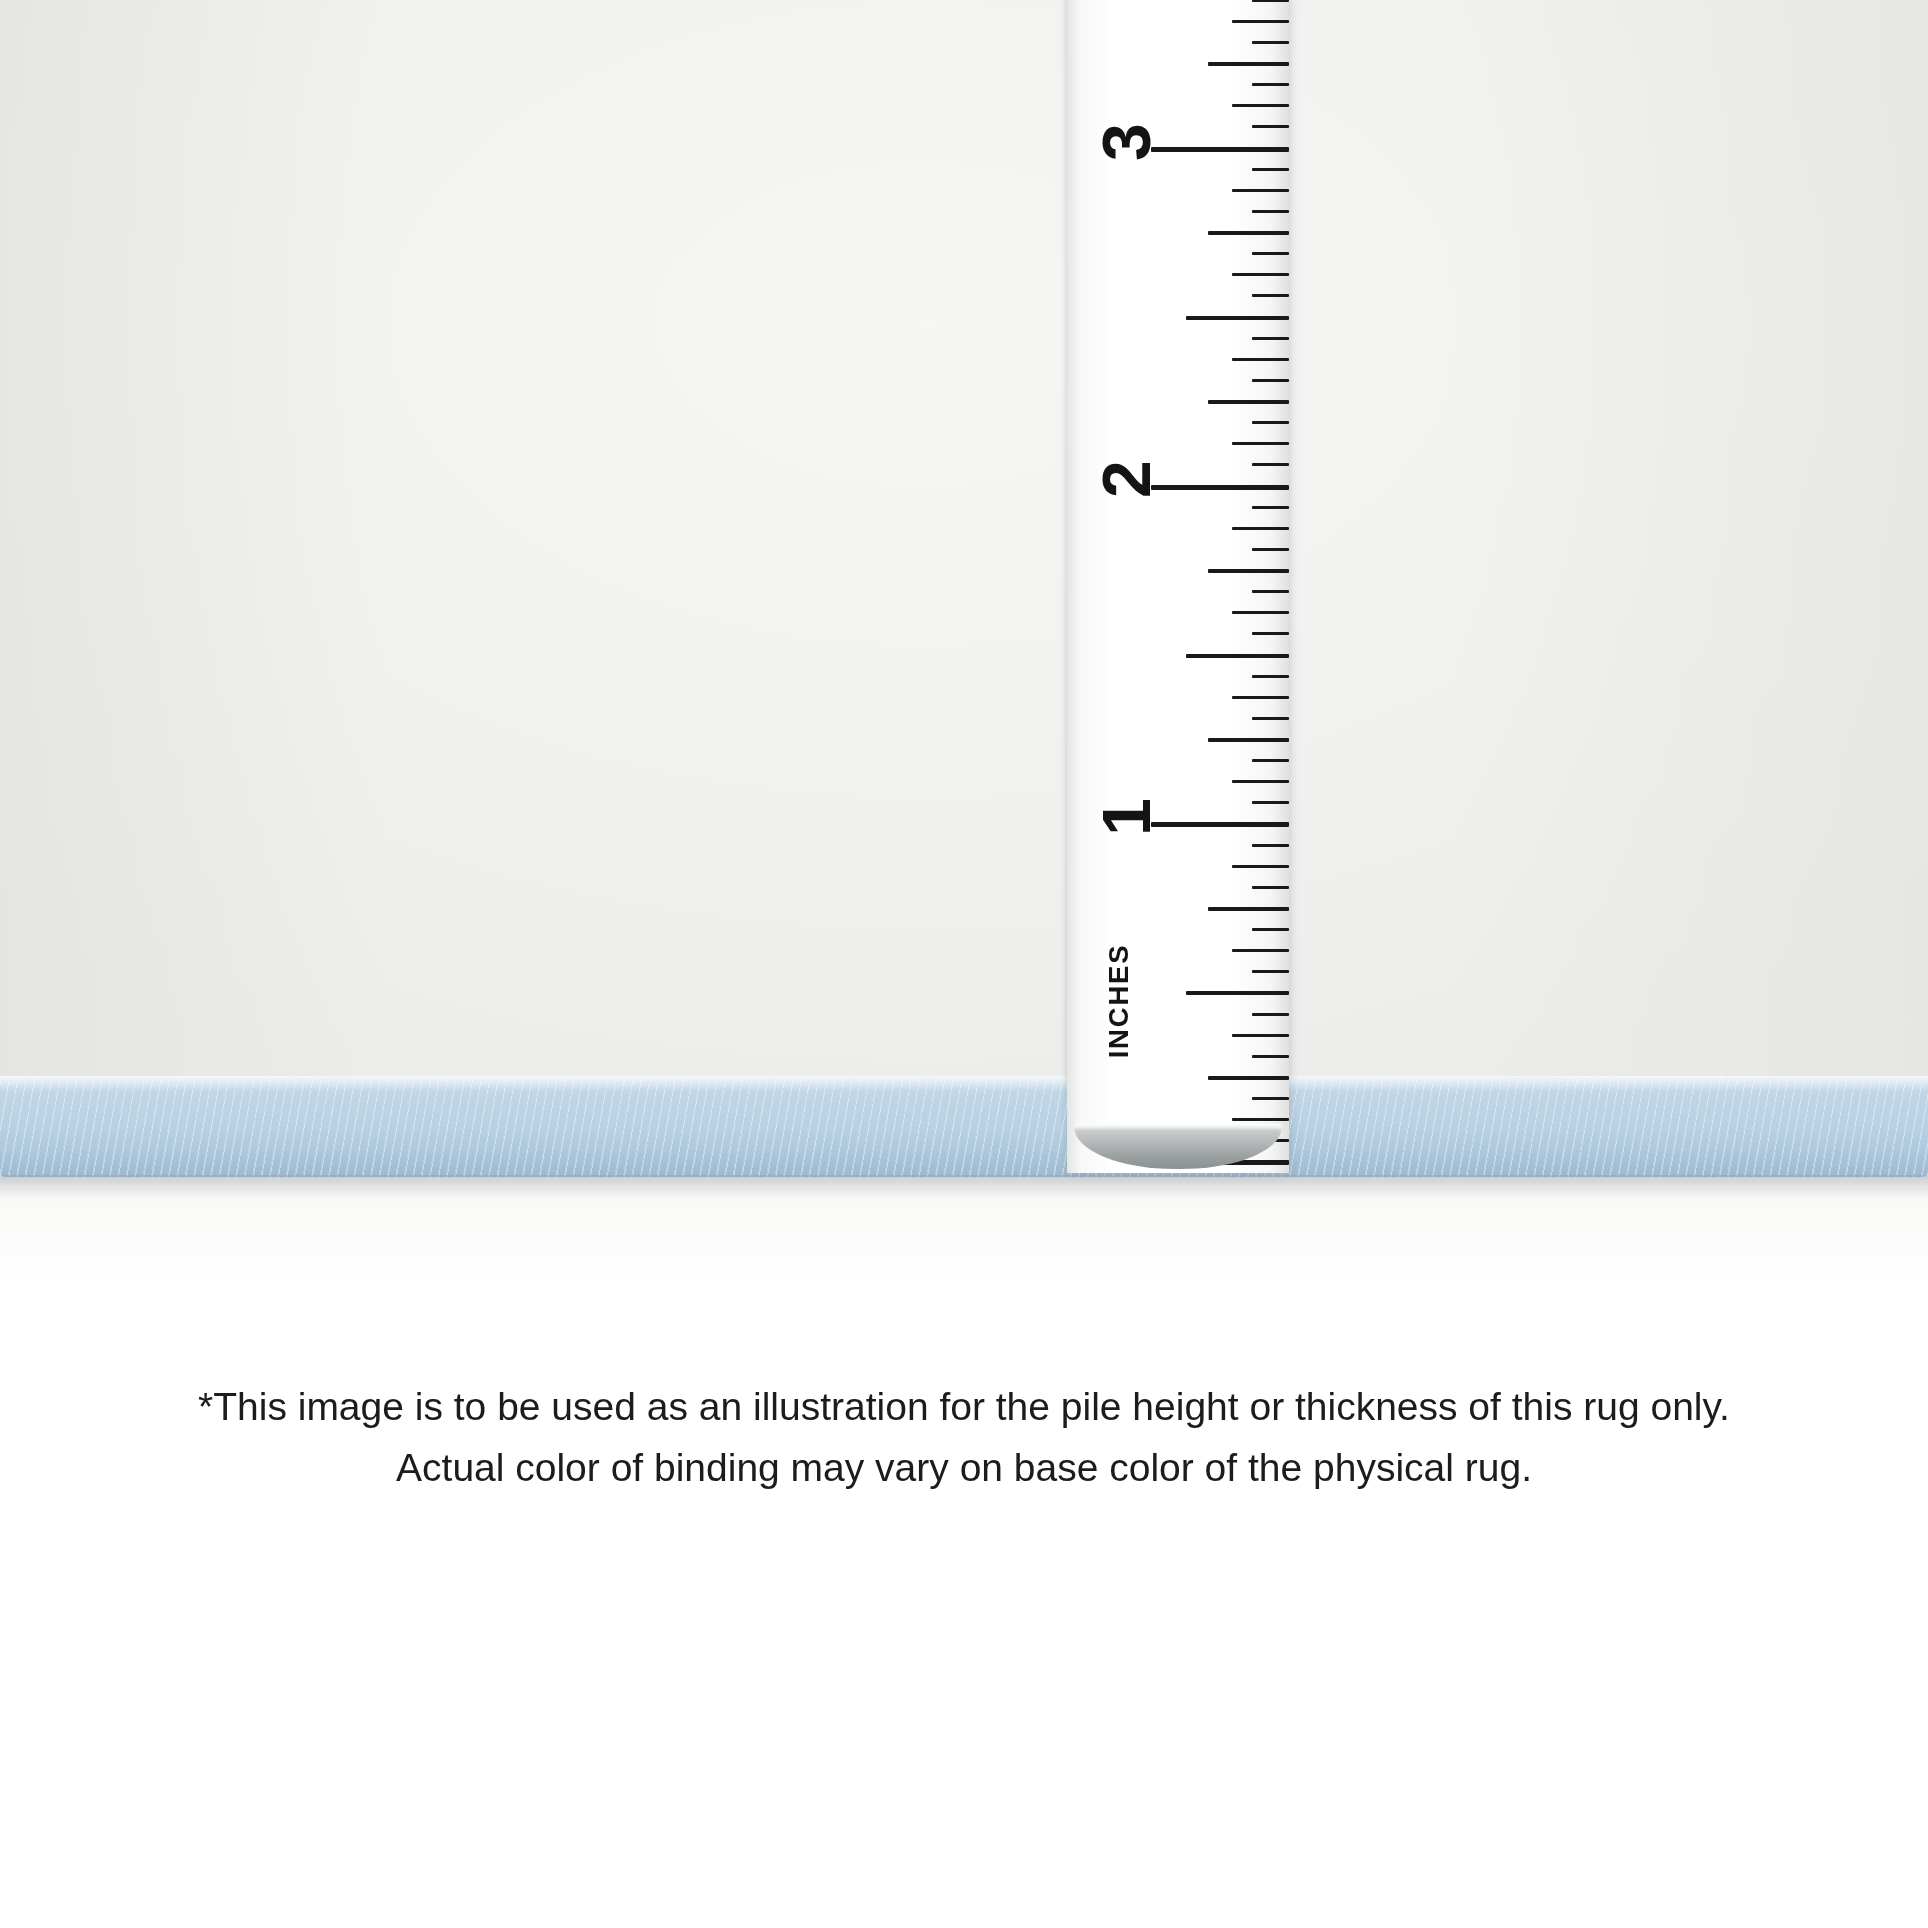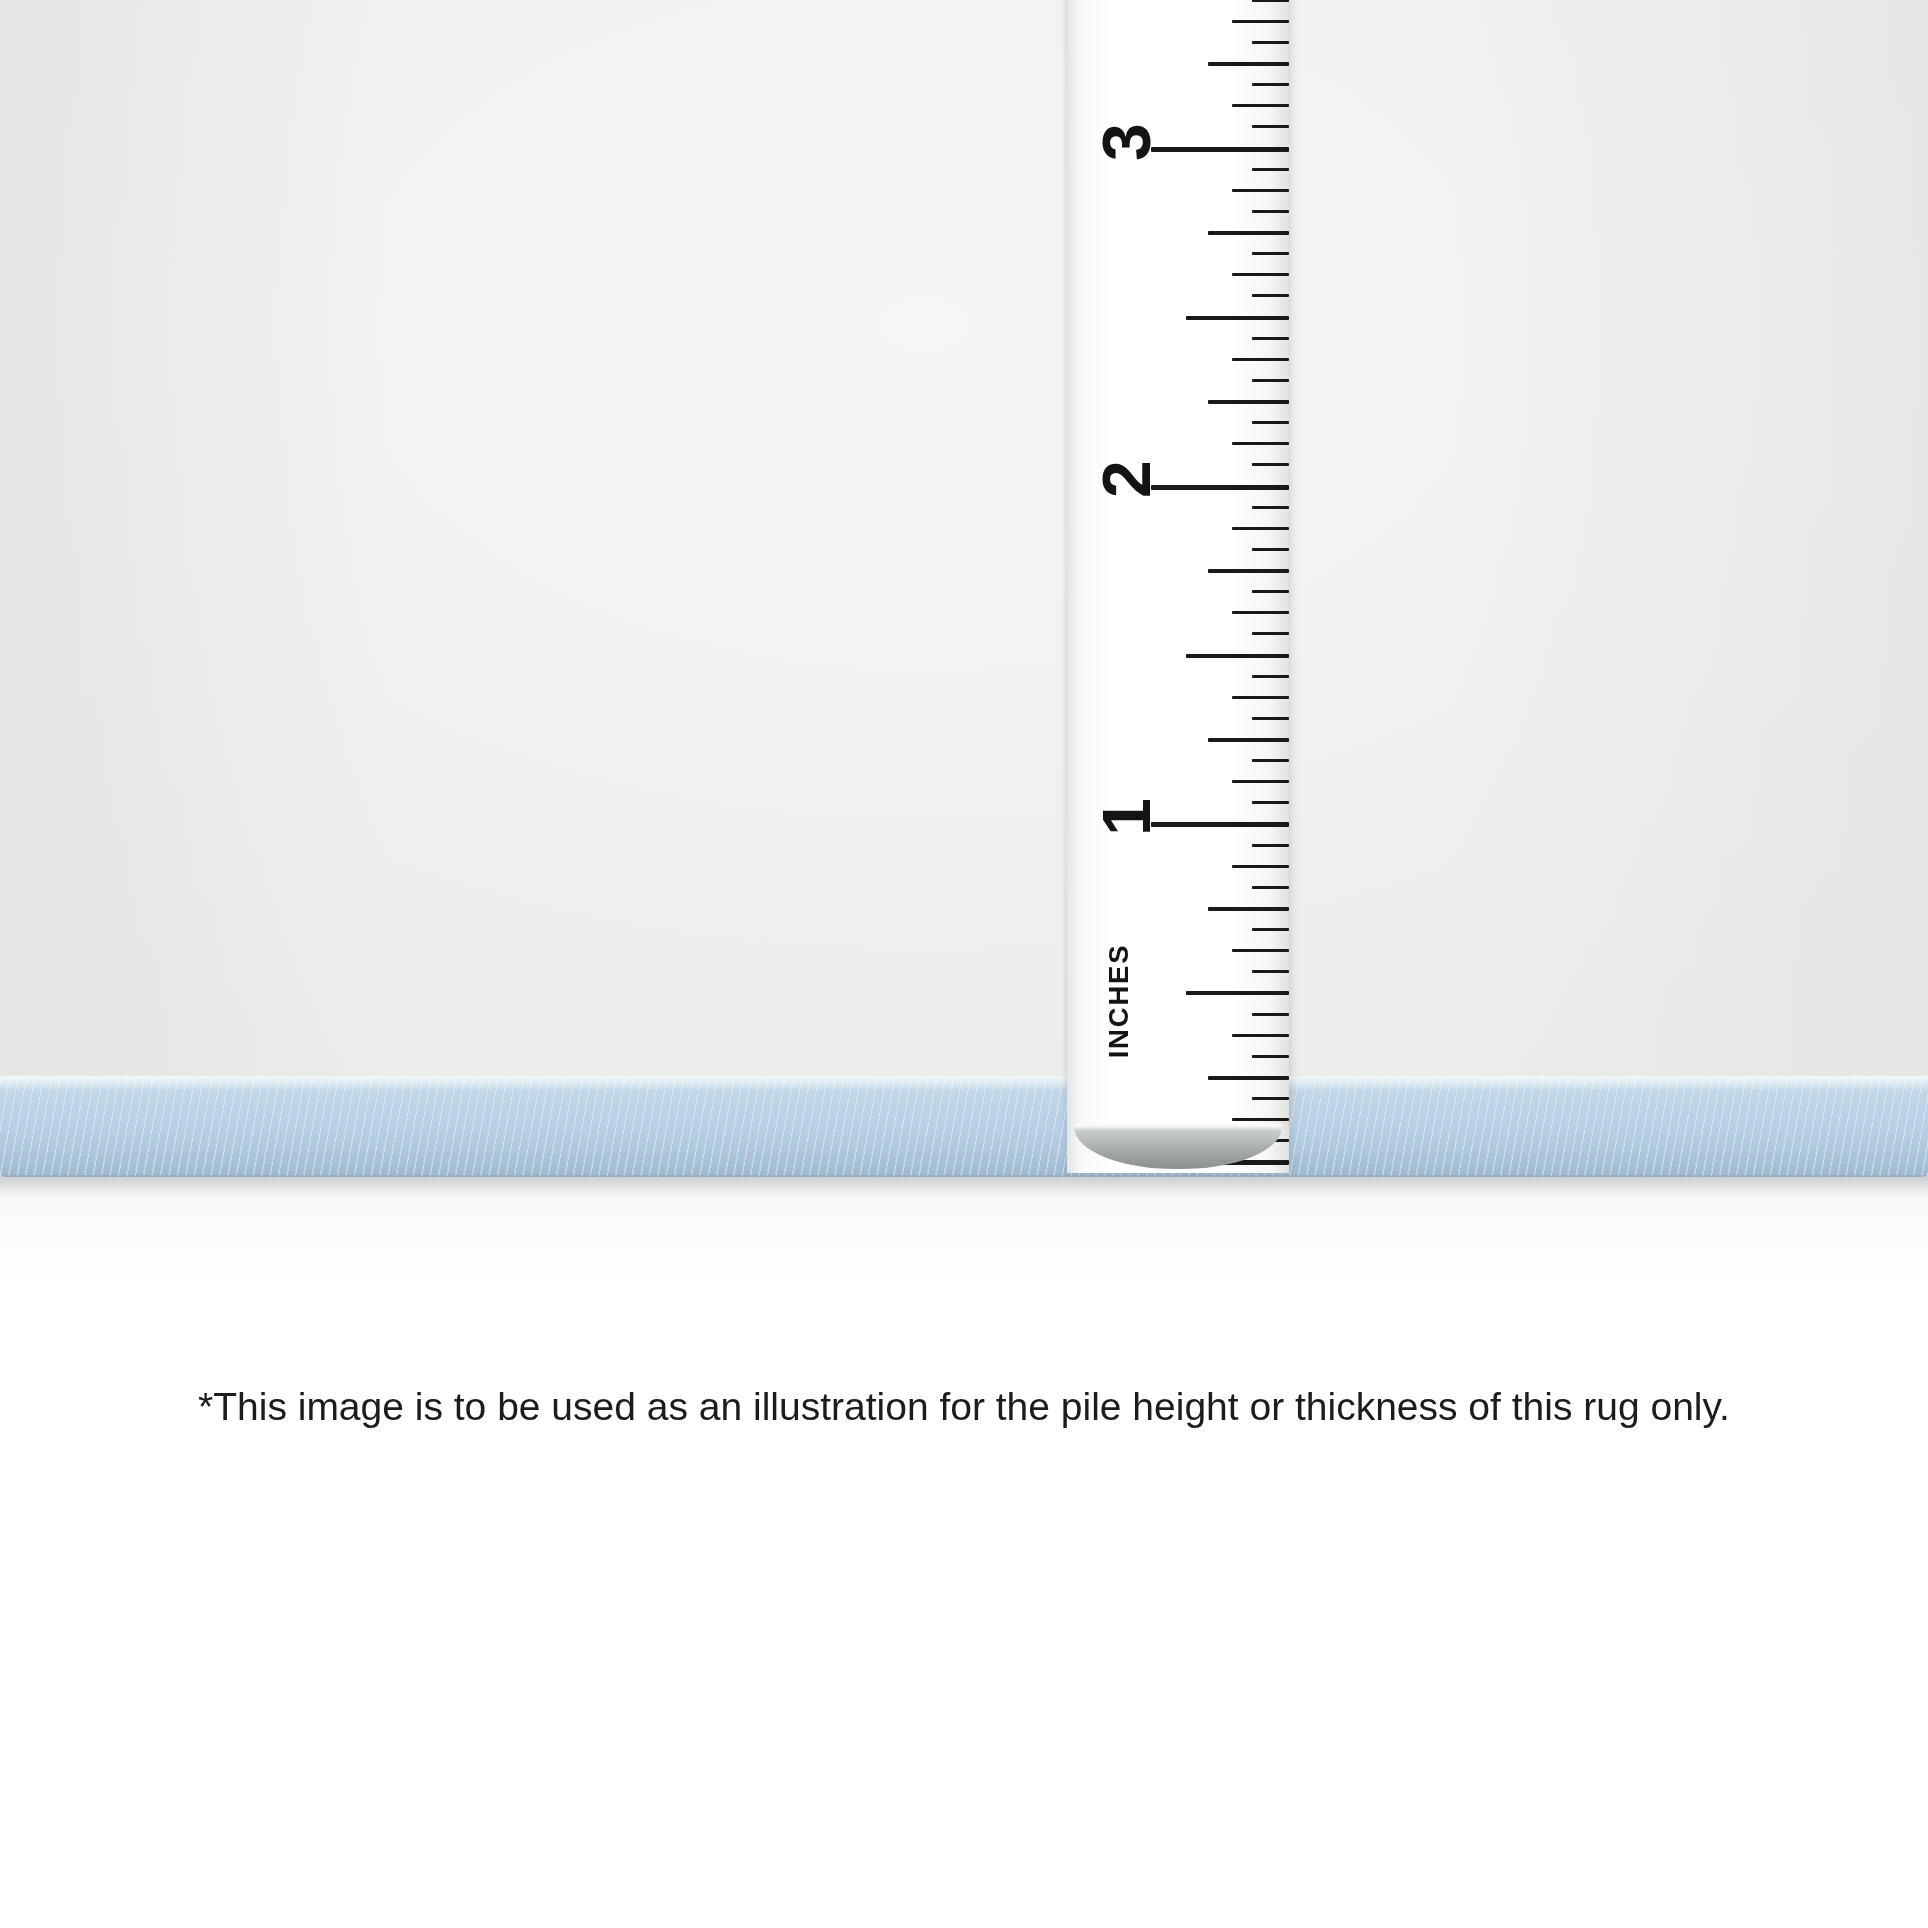--- a/index.html
+++ b/index.html
@@ -300,14 +300,15 @@
       </div>
     <div id="tape-unit-label" style="top: 989px; left: -26px; width: 156px; text-align: center;">INCHES</div>
     <div id="tape-hook-edge"></div>
     <div id="tape-hook"></div>
   </div>
 
 </div>
 
 <div id="caption">
   <span class="line">*This image is to be used as an illustration for the pile height or thickness of this rug only.</span>
+  <span class="line">Actual color of binding may vary on base color of the physical rug.</span>
 </div>
 
 
 </body></html>

